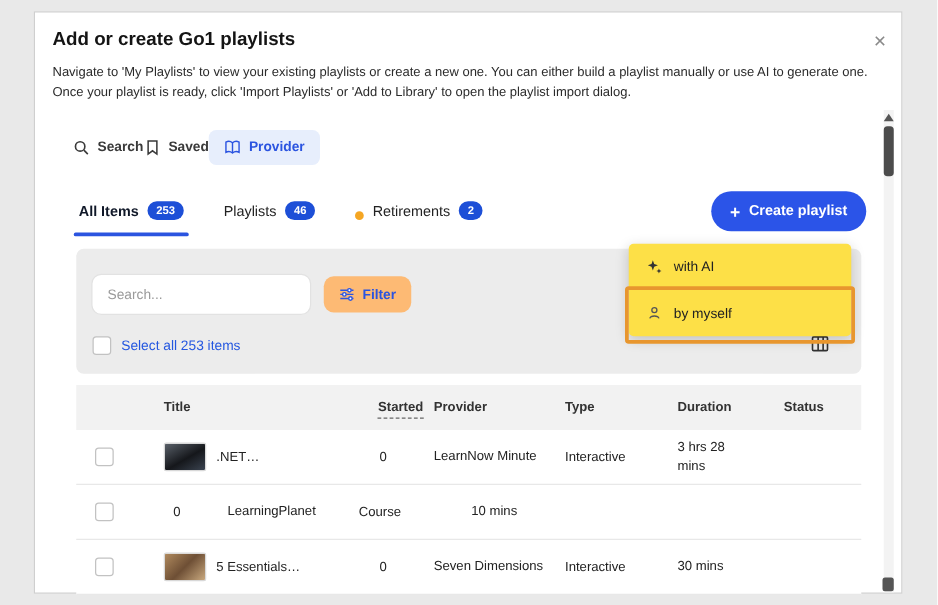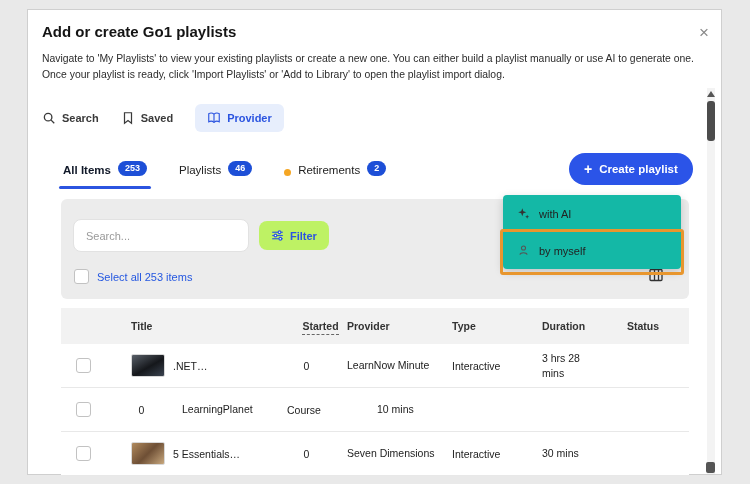--- a/index.html
+++ b/index.html
@@ -4,48 +4,48 @@
 <style>
   * { margin:0; padding:0; box-sizing:border-box; }
   body { font-family:"Liberation Sans","DejaVu Sans",sans-serif; }
   .stage { position:relative; width:750px; height:484px; background:#e9e9e9; overflow:hidden; }
   .modal { position:absolute; left:27px; top:9px; width:695px; height:466px; background:#fff; border:1px solid #cfcfcf; }
 
   .modal-title { position:absolute; left:14px; top:13px; font-size:15px; font-weight:bold; color:#141414; }
   .close-btn { position:absolute; right:12px; top:14px; font-size:17px; color:#8a8a8a; background:none; border:none; cursor:pointer; line-height:1; }
   .desc { position:absolute; left:14px; top:41px; width:662px; font-size:10.4px; line-height:1.5; color:#2b2b2b; }
 
-  .nav { position:absolute; left:14px; top:94px; display:flex; align-items:flex-end; gap:22px; }
+  .nav { position:absolute; left:30px; top:94px; display:flex; align-items:flex-end; }
   .nav-item { display:flex; align-items:center; gap:6px; font-size:11px; color:#3a3a3a; font-weight:600; padding:7px 0; cursor:pointer; }
   .nav-item .icon { display:flex; }
   .nav-item svg { width:14px; height:14px; }
   .nav-item.active { background:#e7eefc; color:#2b54e0; padding:7px 12px; border-radius:6px; font-weight:bold; }
 
   .tabs { position:absolute; left:33px; top:142px; display:flex; gap:28px; }
   .tab { position:relative; display:flex; align-items:flex-end; gap:7px; font-size:11.5px; color:#222; padding:9px 2px 13px; cursor:pointer; }
   .tab.active { font-weight:bold; color:#101828; }
   .badge { background:#1d4fd7; color:#fff; font-size:9px; font-weight:bold; padding:2px 7px; border-radius:9px; line-height:1.2; }
   .tab-underline { position:absolute; left:-2px; right:-2px; bottom:0; height:3px; background:#2b54e0; border-radius:2px; }
   .ret-dot { width:7px; height:7px; border-radius:50%; background:#f5a623; }
 
   .create-btn { position:absolute; left:541px; top:143px; height:32px; padding:0 15px; background:#2b54e8; color:#fff; border:none; border-radius:16px; font-size:11.5px; font-weight:bold; display:flex; align-items:center; gap:7px; cursor:pointer; }
   .create-btn .plus { font-size:14px; font-weight:bold; }
 
   .panel { position:absolute; left:33px; top:189px; width:628px; height:100px; background:#ececec; border-radius:6px; }
   .search-input { position:absolute; left:12px; top:20px; width:176px; height:33px; background:#fff; border:1px solid #e2e2e2; border-radius:8px; padding:0 12px; font-size:11px; color:#333; font-family:inherit; }
   .search-input::placeholder { color:#9a9a9a; }
-  .filter-btn { position:absolute; left:198px; top:22px; height:29px; padding:0 12px; background:#bef264; border:none; border-radius:8px; display:flex; align-items:center; gap:6px; color:#2b54e0; font-size:11px; font-weight:bold; cursor:pointer; }
+  .filter-btn { position:absolute; left:198px; top:22px; height:29px; padding:0 12px; background:#fdba74; border:none; border-radius:8px; display:flex; align-items:center; gap:6px; color:#2b54e0; font-size:11px; font-weight:bold; cursor:pointer; }
   .filter-btn svg { width:13px; height:13px; }
   .select-all { position:absolute; left:13px; top:70px; display:flex; align-items:center; gap:8px; cursor:pointer; }
   .checkbox { width:15px; height:15px; background:#fff; border:1px solid #c2c2c2; border-radius:3px; flex:0 0 auto; }
   .select-label { font-size:11px; color:#2457e0; }
   .cols-icon { position:absolute; right:25px; top:68px; color:#333; cursor:pointer; }
   .cols-icon svg { width:16px; height:16px; }
 
-  .dropdown { position:absolute; left:475px; top:185px; width:178px; background:#14b8a6; border-radius:4px; box-shadow:0 3px 10px rgba(0,0,0,0.18); z-index:5; }
+  .dropdown { position:absolute; left:475px; top:185px; width:178px; background:#fde047; border-radius:4px; box-shadow:0 3px 10px rgba(0,0,0,0.18); z-index:5; }
   .menu-item { display:flex; align-items:center; gap:9px; height:37px; padding:0 14px; font-size:11px; color:#222; cursor:pointer; }
   .menu-item svg { width:13px; height:13px; }
   .highlight-box { position:absolute; left:472px; top:219px; width:184px; height:46px; border:3px solid #e8962e; border-radius:3px; z-index:6; pointer-events:none; }
 
   .table { position:absolute; left:33px; top:298px; width:628px; }
   .thead { display:flex; align-items:center; background:#f2f2f2; height:36px; font-size:10.5px; font-weight:bold; color:#333; }
   .trow { display:flex; align-items:center; background:#fff; height:44px; border-bottom:1px solid #e8e8e8; font-size:10.5px; color:#222; }
   .c-check { width:48px; display:flex; align-items:center; padding-left:15px; }
   .c-title { width:165px; padding-left:22px; display:flex; align-items:center; gap:8px; }
   .c-started { width:65px; text-align:center; }

